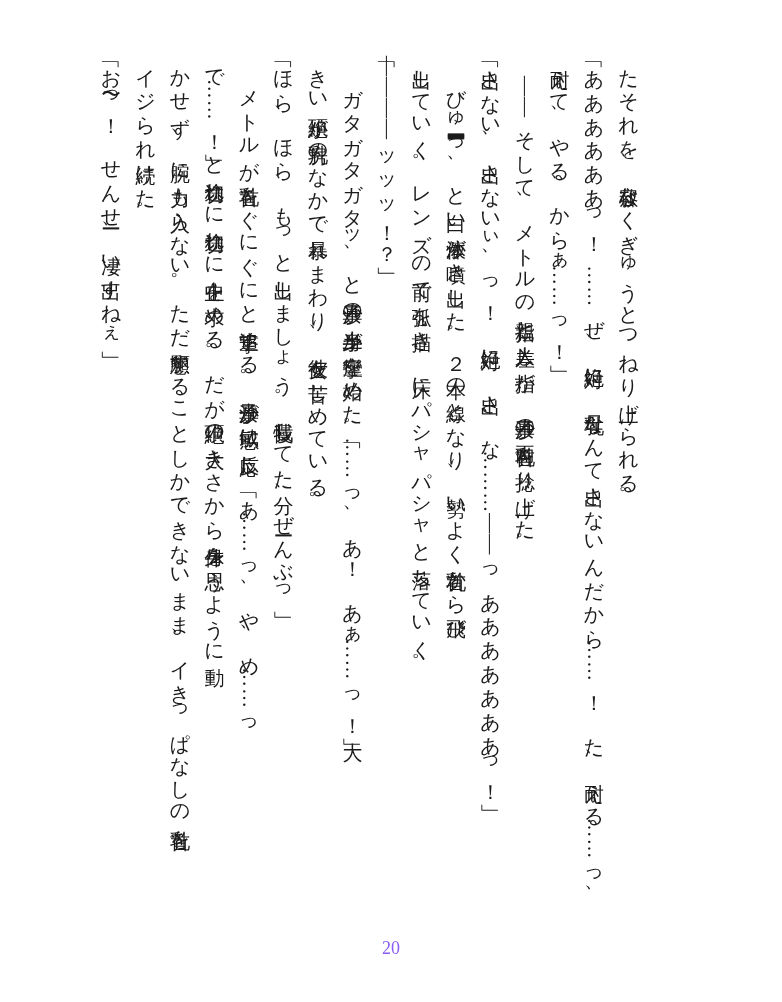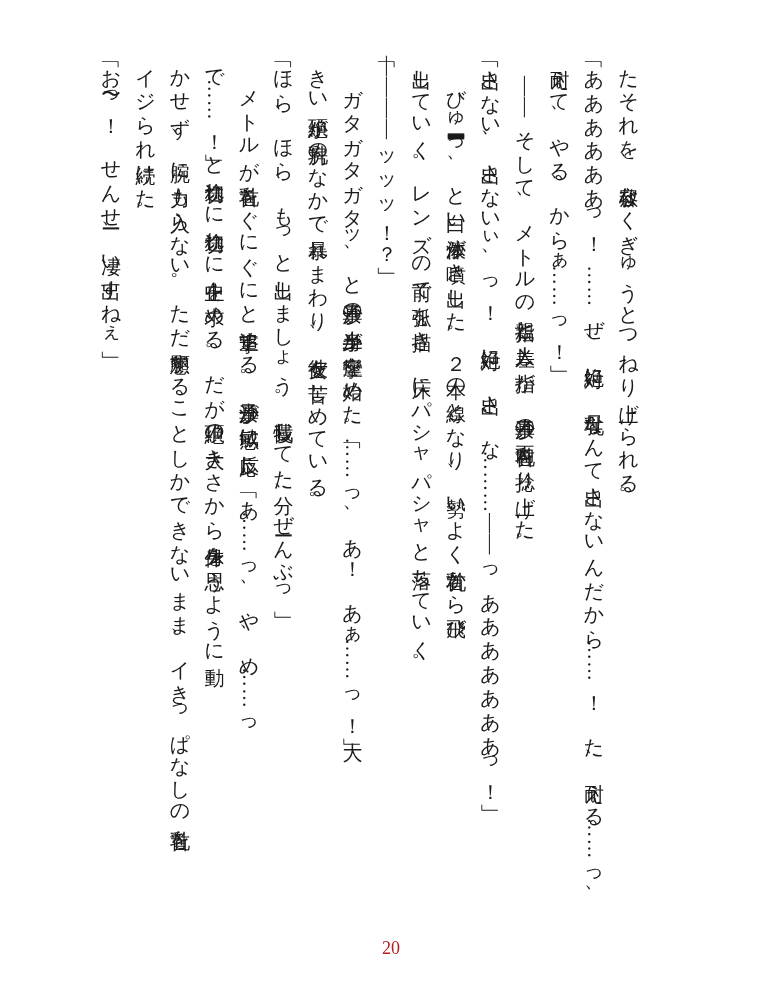--- a/index.html
+++ b/index.html
@@ -35,21 +35,21 @@
     white-space: nowrap;
     margin: 0;
   }
   #page-number {
     position: absolute;
     left: 0;
     right: 0;
     top: 938px;
     text-align: center;
     font-size: 18px;
-    color: #b91c1c;
+    color: #8b5cf6;
   }
 </style>
 </head>
 <body>
 
 <div id="page">
 
   <div id="text-block">
     <div class="line">たそれを、容赦なくぎゅうとつねり上げられる。</div>
     <div class="line">「ああああああっ！　……ぜ、絶対に、母乳なんて出さないんだから……！　た、耐える……っ、</div>

